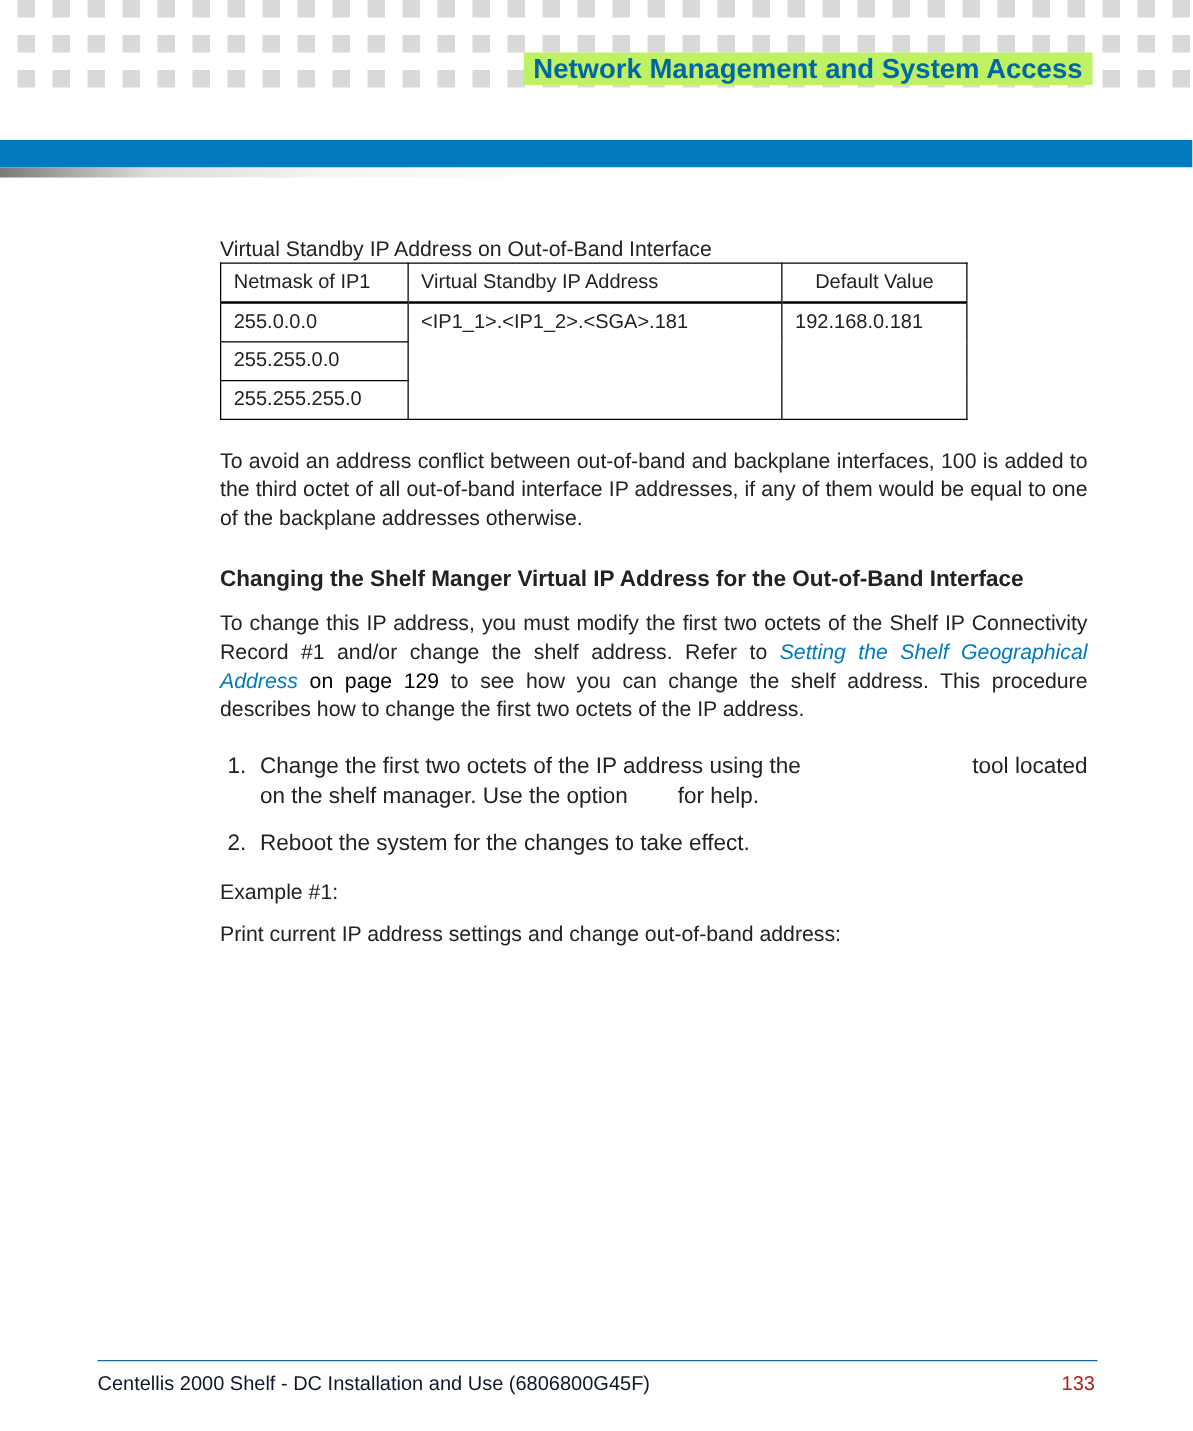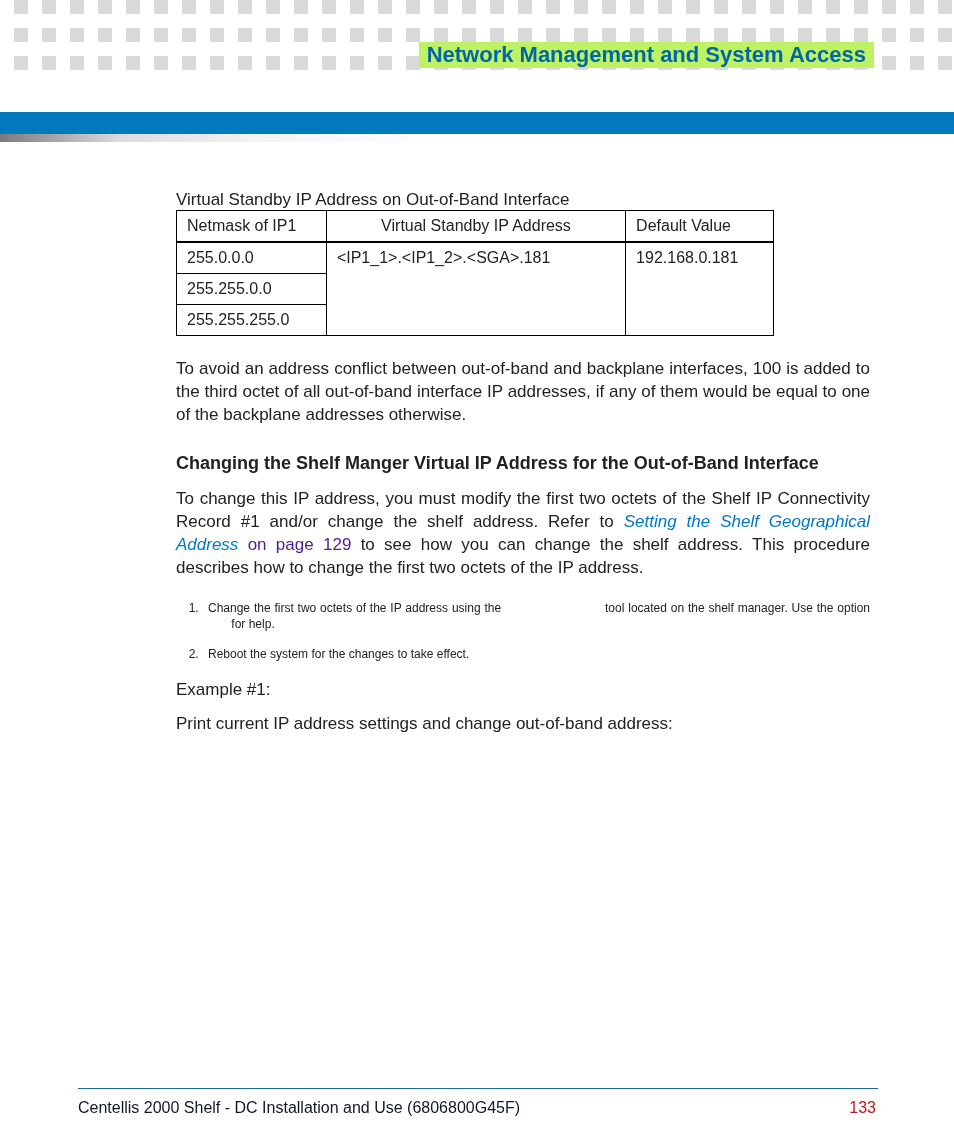--- a/index.html
+++ b/index.html
@@ -17,30 +17,30 @@
   .grad-bar { position: absolute; top: 134px; left: 0; width: 954px; height: 8px;
               background: linear-gradient(to right, #7a7a7a 0px, #dcdcdc 120px, #f4f4f4 260px, #ffffff 460px); }
 
   .content { position: absolute; top: 190px; left: 176px; width: 694px; }
   .caption { font-size: 17px; }
 
   table.ip { border-collapse: collapse; width: 598px; margin-bottom: 22px; }
   table.ip th, table.ip td { border: 1px solid #000; padding: 6px 10px; font-size: 16px; font-weight: 400; text-align: left; vertical-align: top; }
   table.ip thead th { border-bottom: 2px solid #000; }
   table.ip .colA { width: 150px; }
-  table.ip .colB { width: 300px; text-align: center; }
-  table.ip .colC { width: 148px; }
+  table.ip .colB { width: 300px; }
+  table.ip .colC { width: 148px; text-align: center; }
 
   .para { font-size: 17px; line-height: 1.35; margin-bottom: 20px; text-align: justify; }
   .h2 { font-size: 18px; font-weight: 700; margin: 26px 0 14px 0; }
   .xref { color: #0079bf; font-style: italic; }
-  .xref-plain { color: #4c1d95; }
+  .xref-plain { color: #000000; }
 
   ol.steps { margin: 0 0 18px 0; padding-left: 26px; }
-  ol.steps li { font-size: 12px; line-height: 1.35; margin-bottom: 14px; padding-left: 6px; text-align: justify; }
+  ol.steps li { font-size: 18px; line-height: 1.35; margin-bottom: 14px; padding-left: 6px; text-align: justify; }
 
   .example-label { font-size: 17px; margin-bottom: 14px; }
   .example-text { font-size: 17px; }
 
   .footer-line { position: absolute; left: 78px; bottom: 56px; width: 800px; height: 1px; background: #1a6aa0; }
   .footer-left { position: absolute; left: 78px; bottom: 28px; font-size: 16px; color: #0f172a; }
   .footer-right { position: absolute; right: 78px; bottom: 28px; font-size: 16px; color: #b91c1c; }
 </style>
 </head>
 <body>

